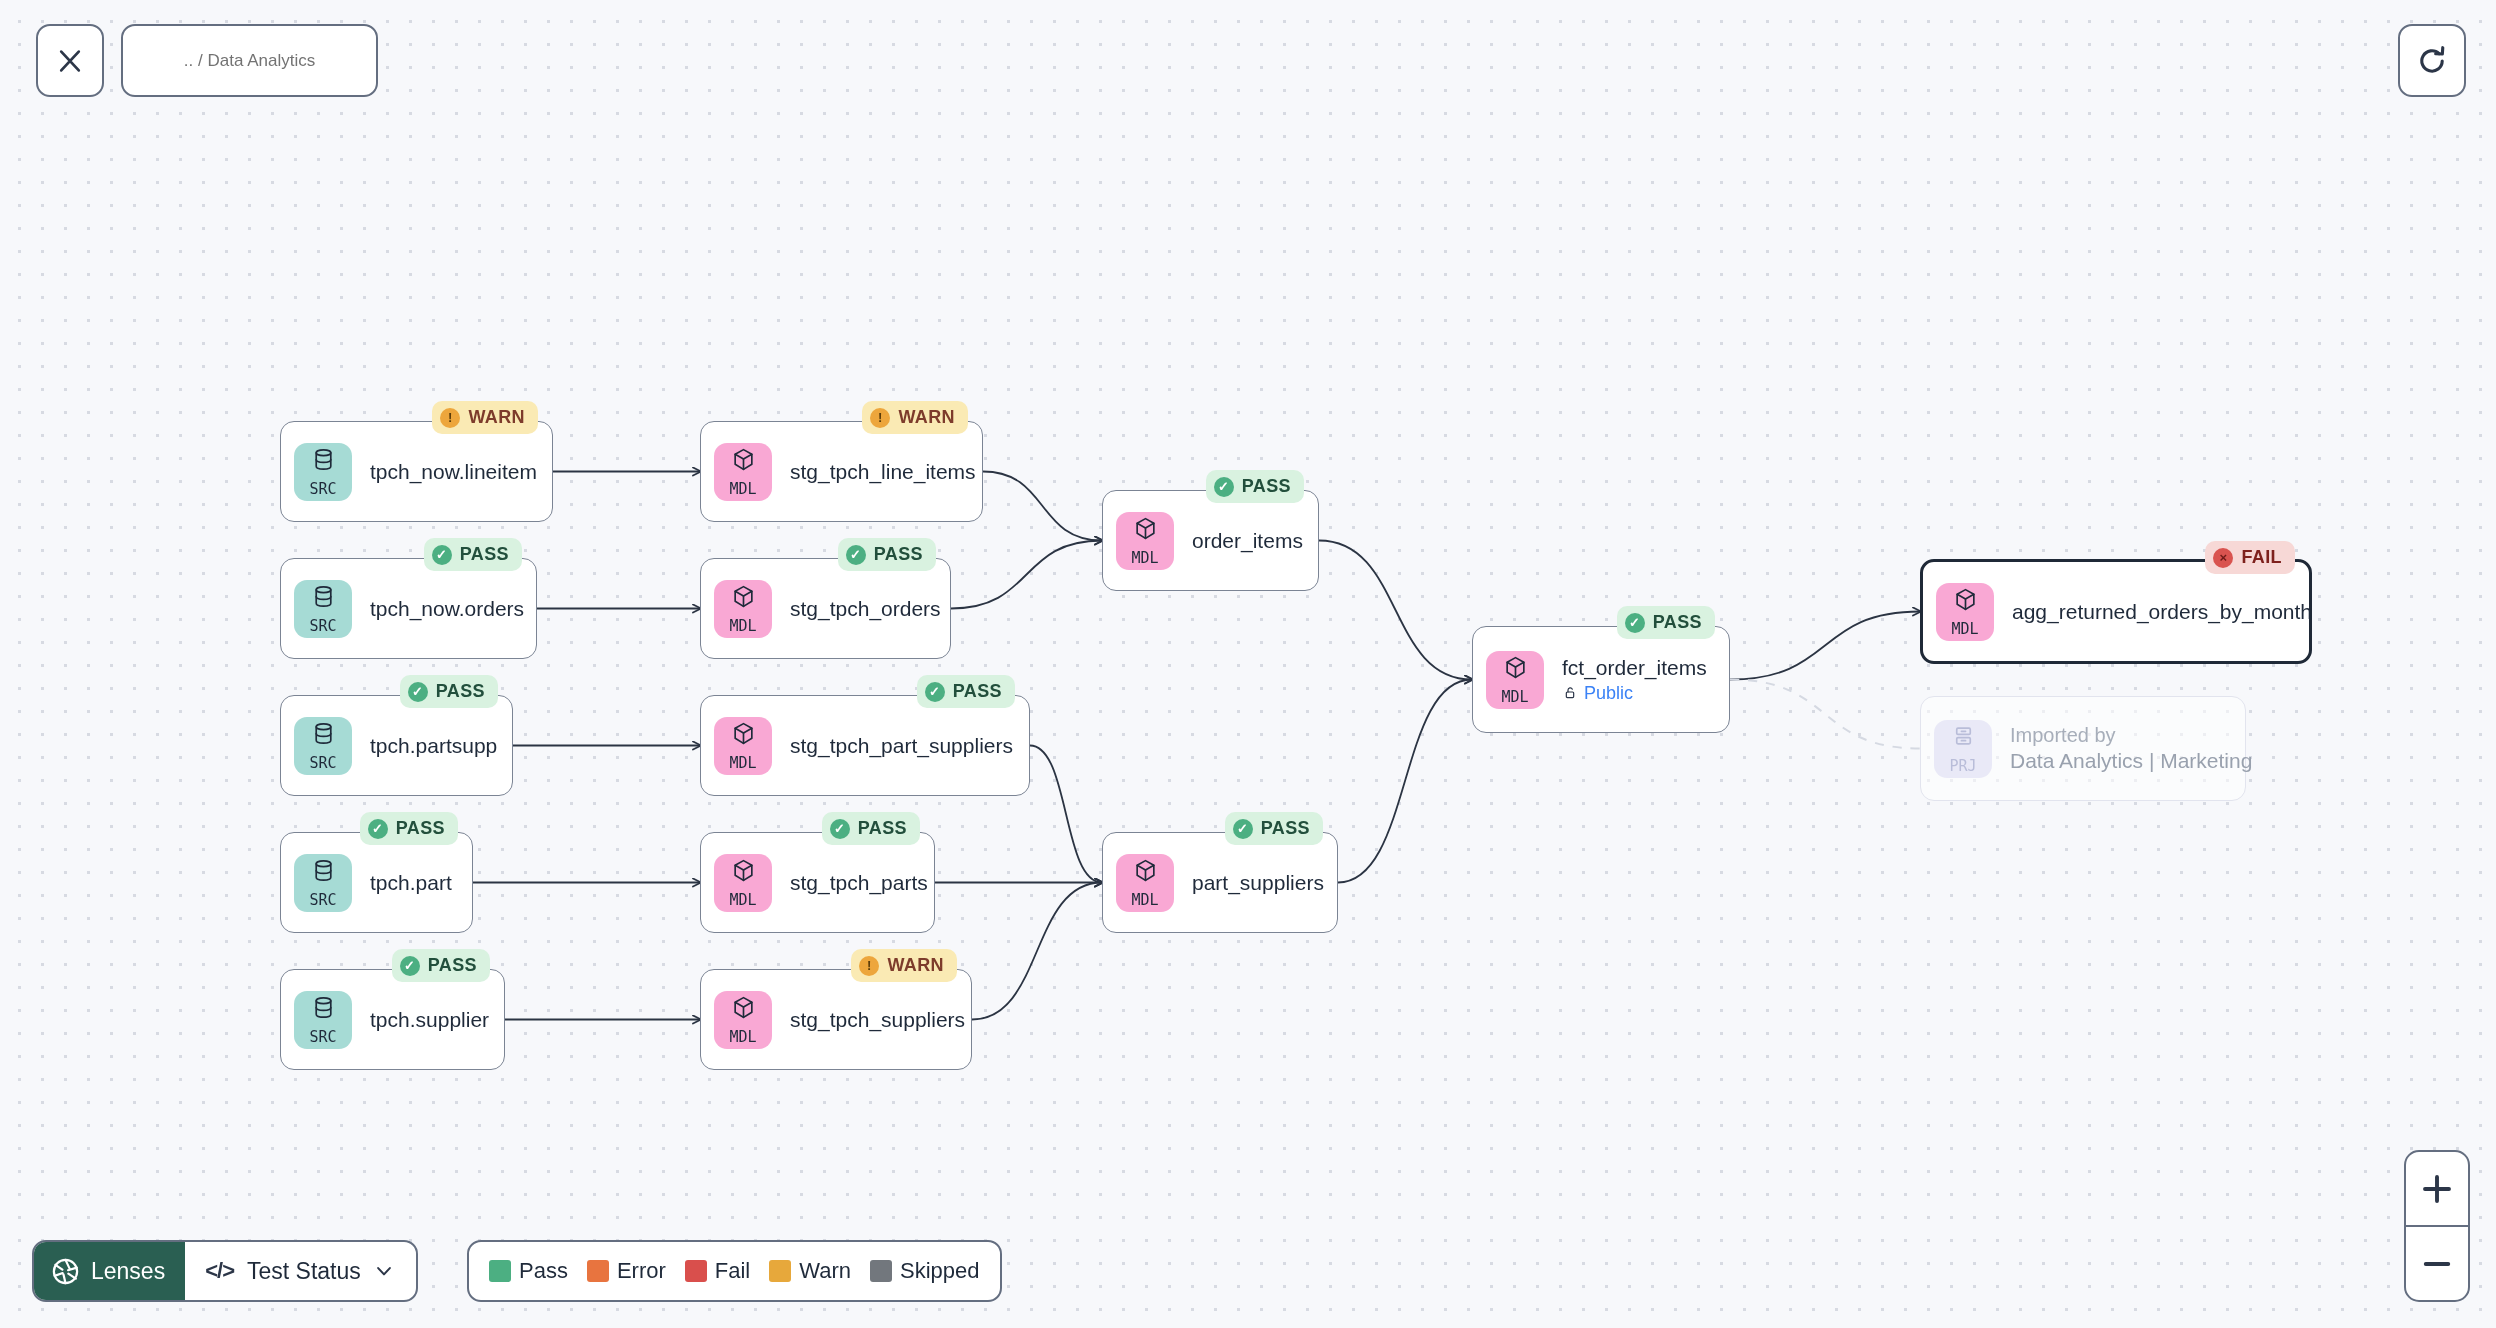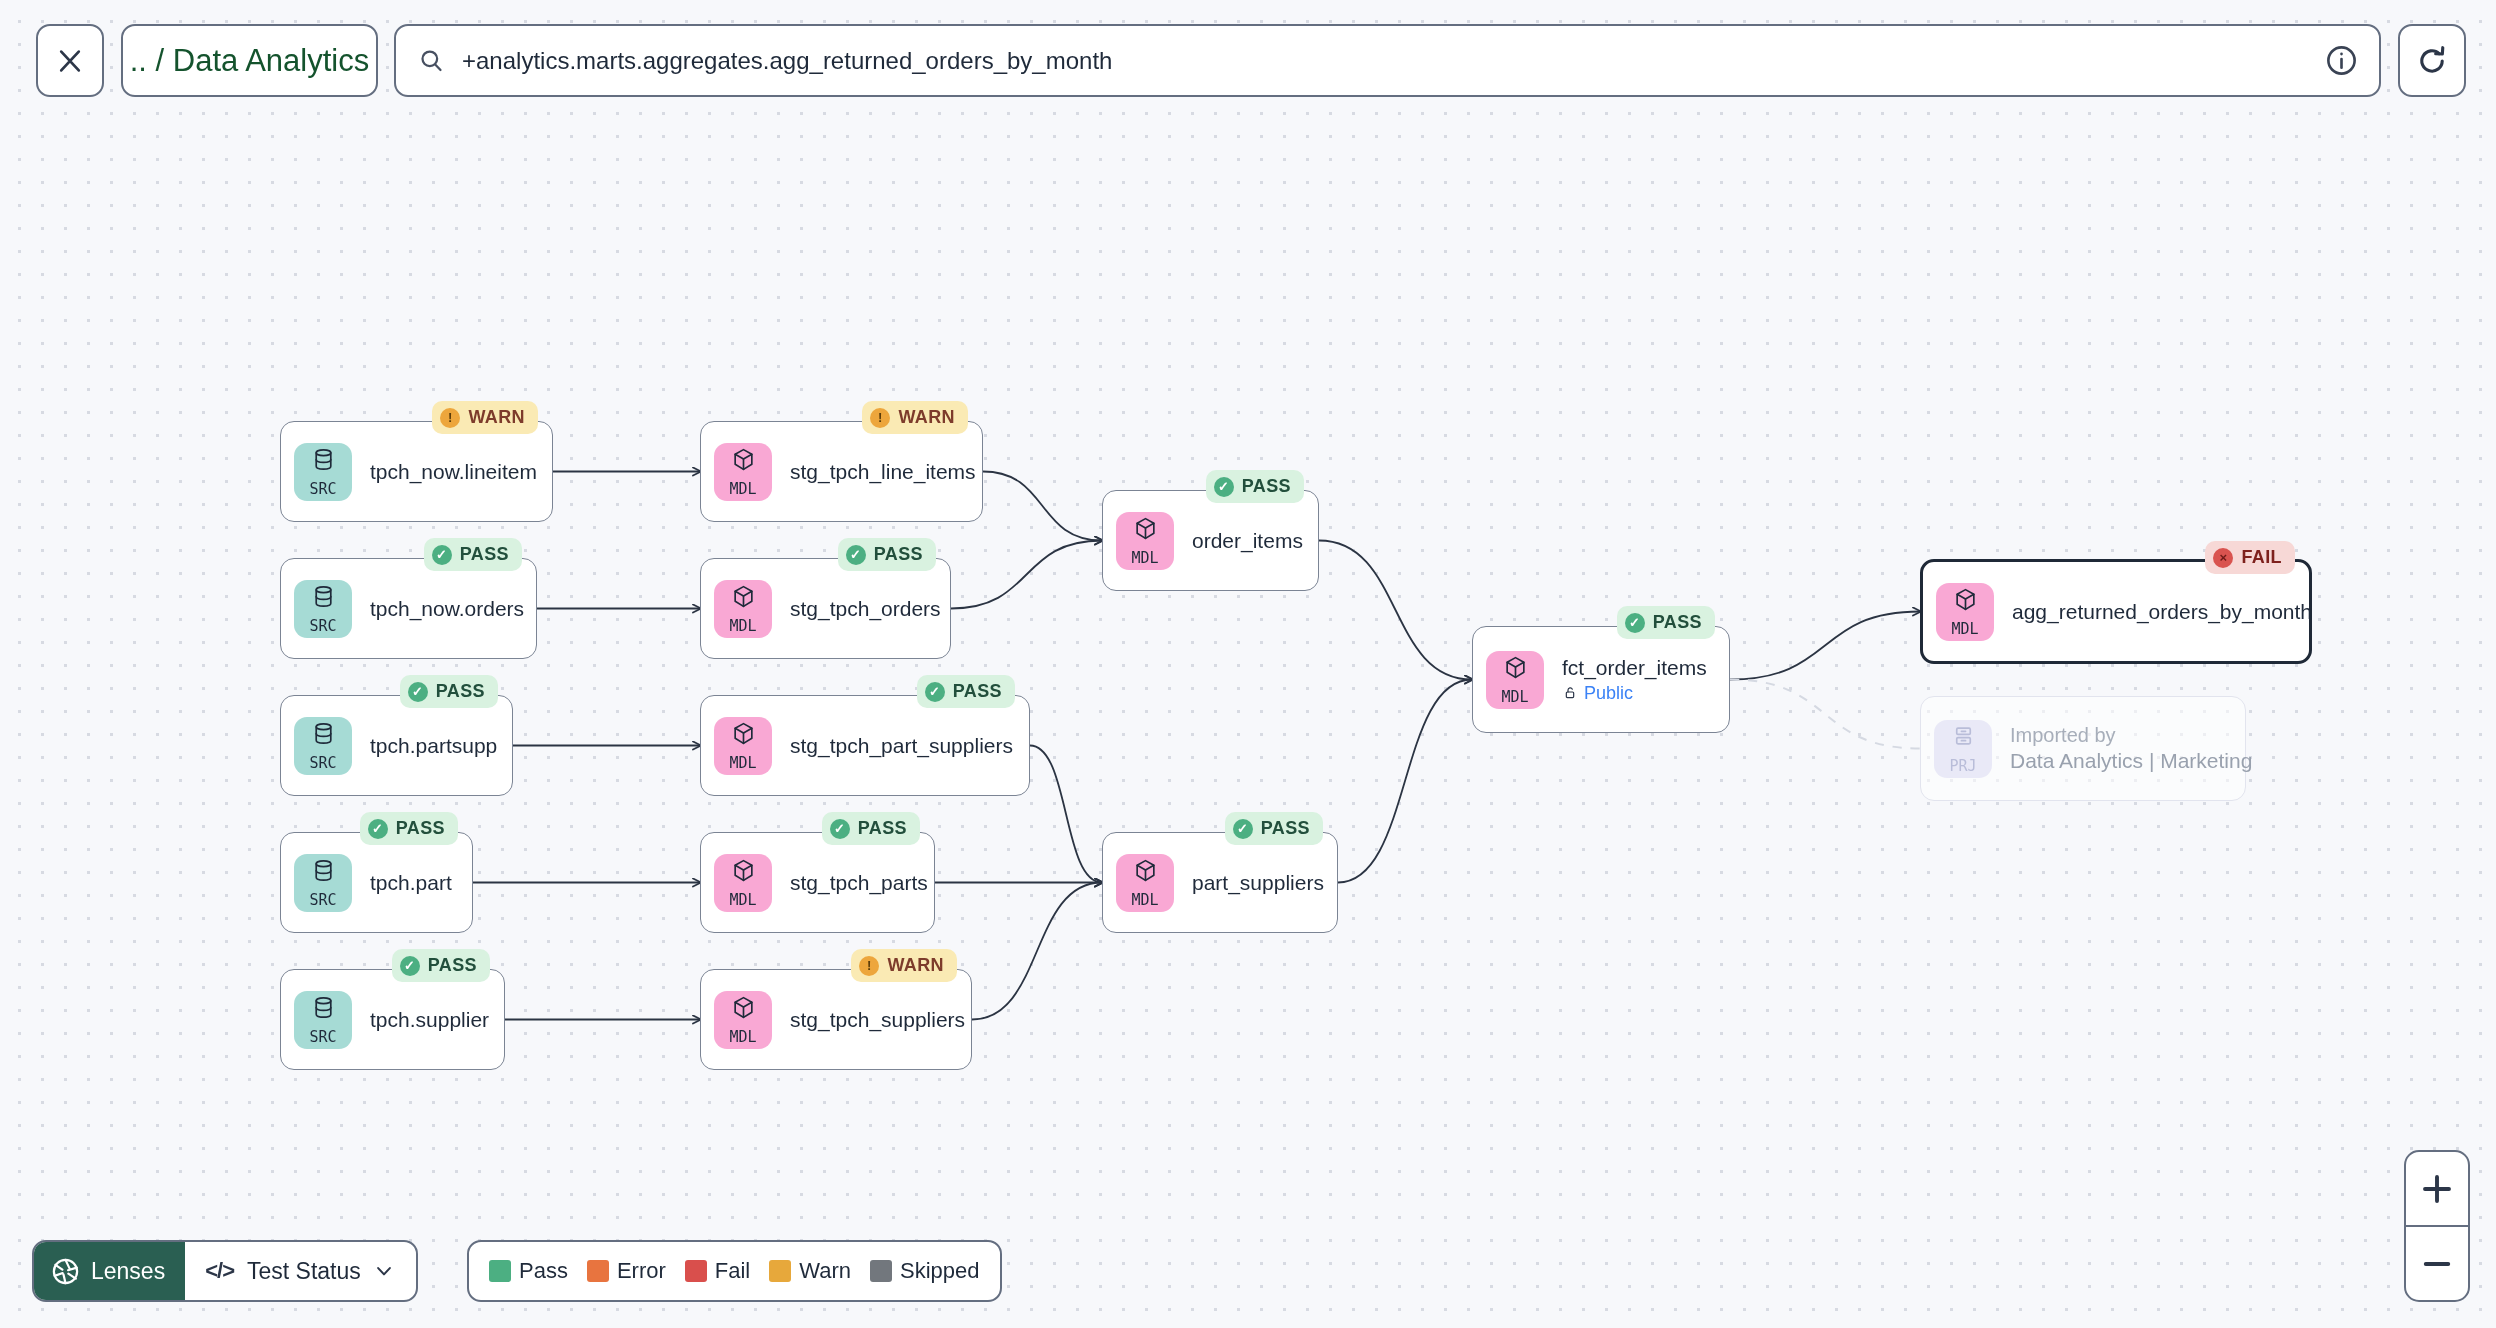--- a/index.html
+++ b/index.html
@@ -40,21 +40,21 @@
     position:absolute;top:-21px;right:14px;height:33px;border-radius:10px;
     display:flex;align-items:center;gap:8px;padding:0 13px 0 8px;
     font-size:18px;font-weight:700;letter-spacing:.4px;
   }
   .badge .dot{width:20px;height:20px;border-radius:50%;display:flex;align-items:center;justify-content:center;
     font-size:13px;font-weight:700;line-height:1;}
   
   .tbtn{position:absolute;top:24px;height:73px;background:#fff;border:2px solid #646e80;border-radius:14px;
     display:flex;align-items:center;justify-content:center;cursor:pointer;}
   .tbtn svg{stroke:#2c3648;fill:none;stroke-width:2.2;stroke-linecap:round;stroke-linejoin:round;}
-  .breadcrumb-btn{font-size:31px;color:#14532d;align-items:center;}
+  .breadcrumb-btn{font-size:17px;color:#737373;align-items:center;}
   .searchbar{position:absolute;top:24px;left:394px;width:1987px;height:73px;background:#fff;
     border:2px solid #646e80;border-radius:14px;display:flex;align-items:center;padding:0 20px 0 22px;}
   .searchbar svg.mag{width:27px;height:27px;stroke:#475061;fill:none;stroke-width:2;stroke-linecap:round;flex:0 0 auto;}
   .searchbar input{flex:1;border:none;outline:none;background:transparent;margin-left:15px;
     font-family:"Liberation Sans",sans-serif;font-size:24px;color:#1f2a3a;}
   .info-ic{width:35px;height:35px;flex:0 0 auto;cursor:pointer;}
   .info-ic svg{width:35px;height:35px;stroke:#3a4354;fill:none;stroke-width:1.8;stroke-linecap:round;}
   
   .lens-group{position:absolute;left:32px;top:1240px;height:62px;border:2px solid #646e80;border-radius:14px;
     display:flex;overflow:hidden;background:#fff;}
@@ -371,34 +371,20 @@
   <div class="tbtn" style="left:36px;width:68px;">
     <span style="display:flex;">
       <svg width="30" height="30" viewBox="0 0 24 24">
           <path d="M5 4.5 L19 19.5 M19 4.5 L5 19.5"></path>
         </svg>
     </span>
   </div>
   <div class="tbtn breadcrumb-btn" style="left:121px;width:257px;">
     <span>.. / Data Analytics</span>
   </div>
-  <div class="searchbar">
-    <svg class="mag" viewBox="0 0 24 24">
-      <circle cx="10.5" cy="10.5" r="6.5"></circle>
-        <path d="M15.3 15.6 L20 20.5"></path>
-    </svg>
-    <input type="text" readonly="" value="+analytics.marts.aggregates.agg_returned_orders_by_month" style="">
-    <span class="info-ic">
-      <svg viewBox="0 0 24 24">
-          <circle cx="12" cy="12" r="9"></circle>
-          <path d="M12 11 V17"></path>
-          <path d="M12 7.4 V7.6"></path>
-        </svg>
-    </span>
-  </div>
   <div class="tbtn" style="left:2398px;width:68px;">
     <span style="display:flex;">
       <svg width="34" height="34" viewBox="0 0 24 24">
         <path d="M19.2 12 a7.2 7.2 0 1 1 -2.2 -5.2"></path>
         <polyline points="14.6,6.9 19.3,7.1 19.6,2.6" fill="none"></polyline>
       </svg>
     </span>
   </div>
 
   <div class="lens-group">

